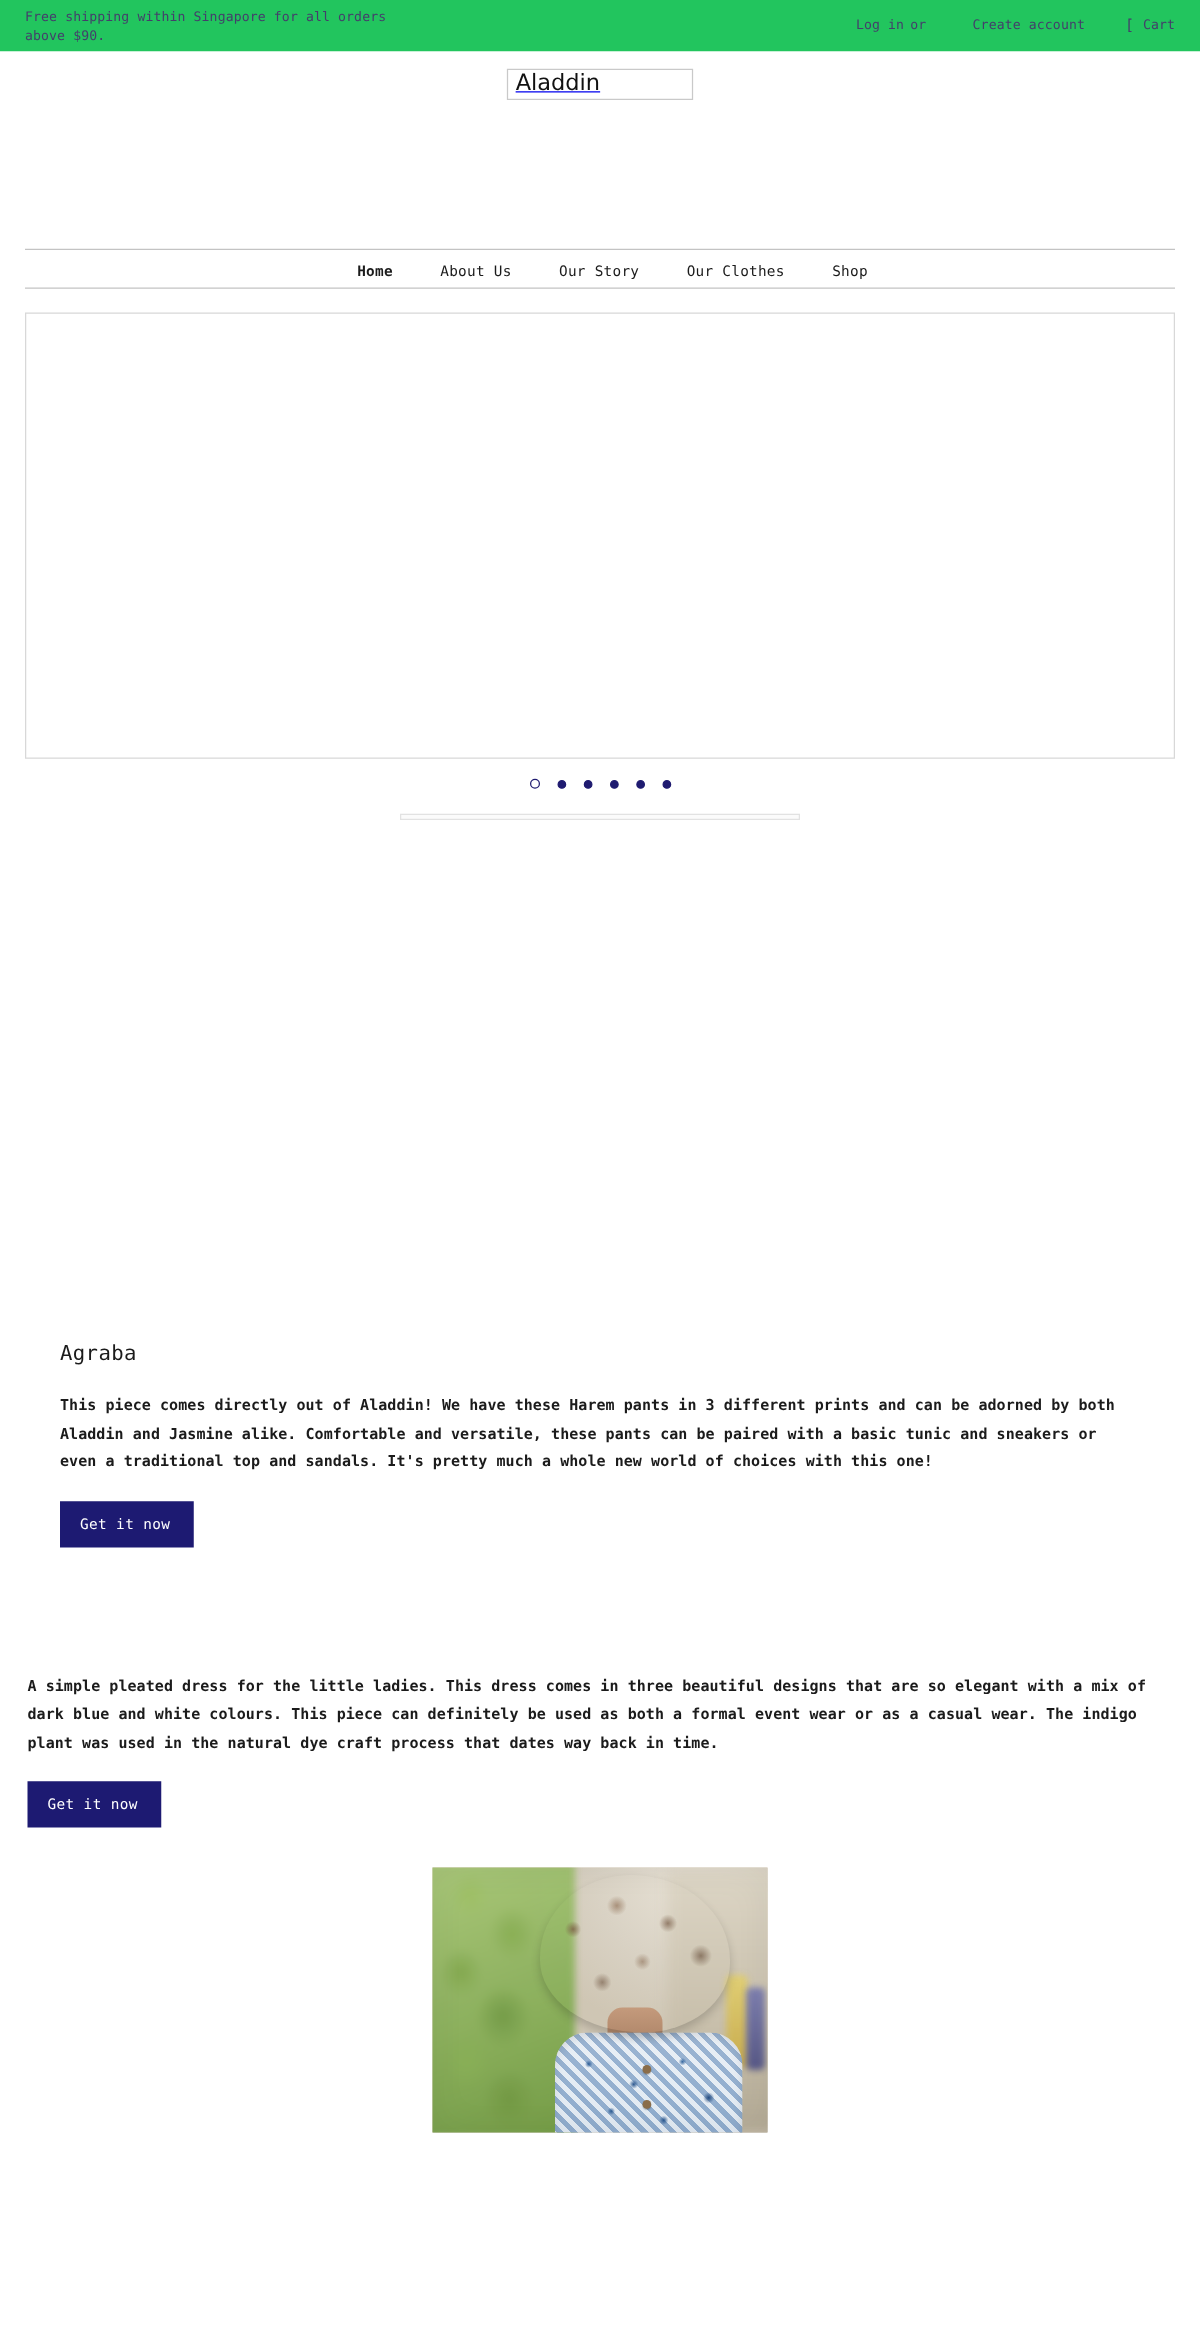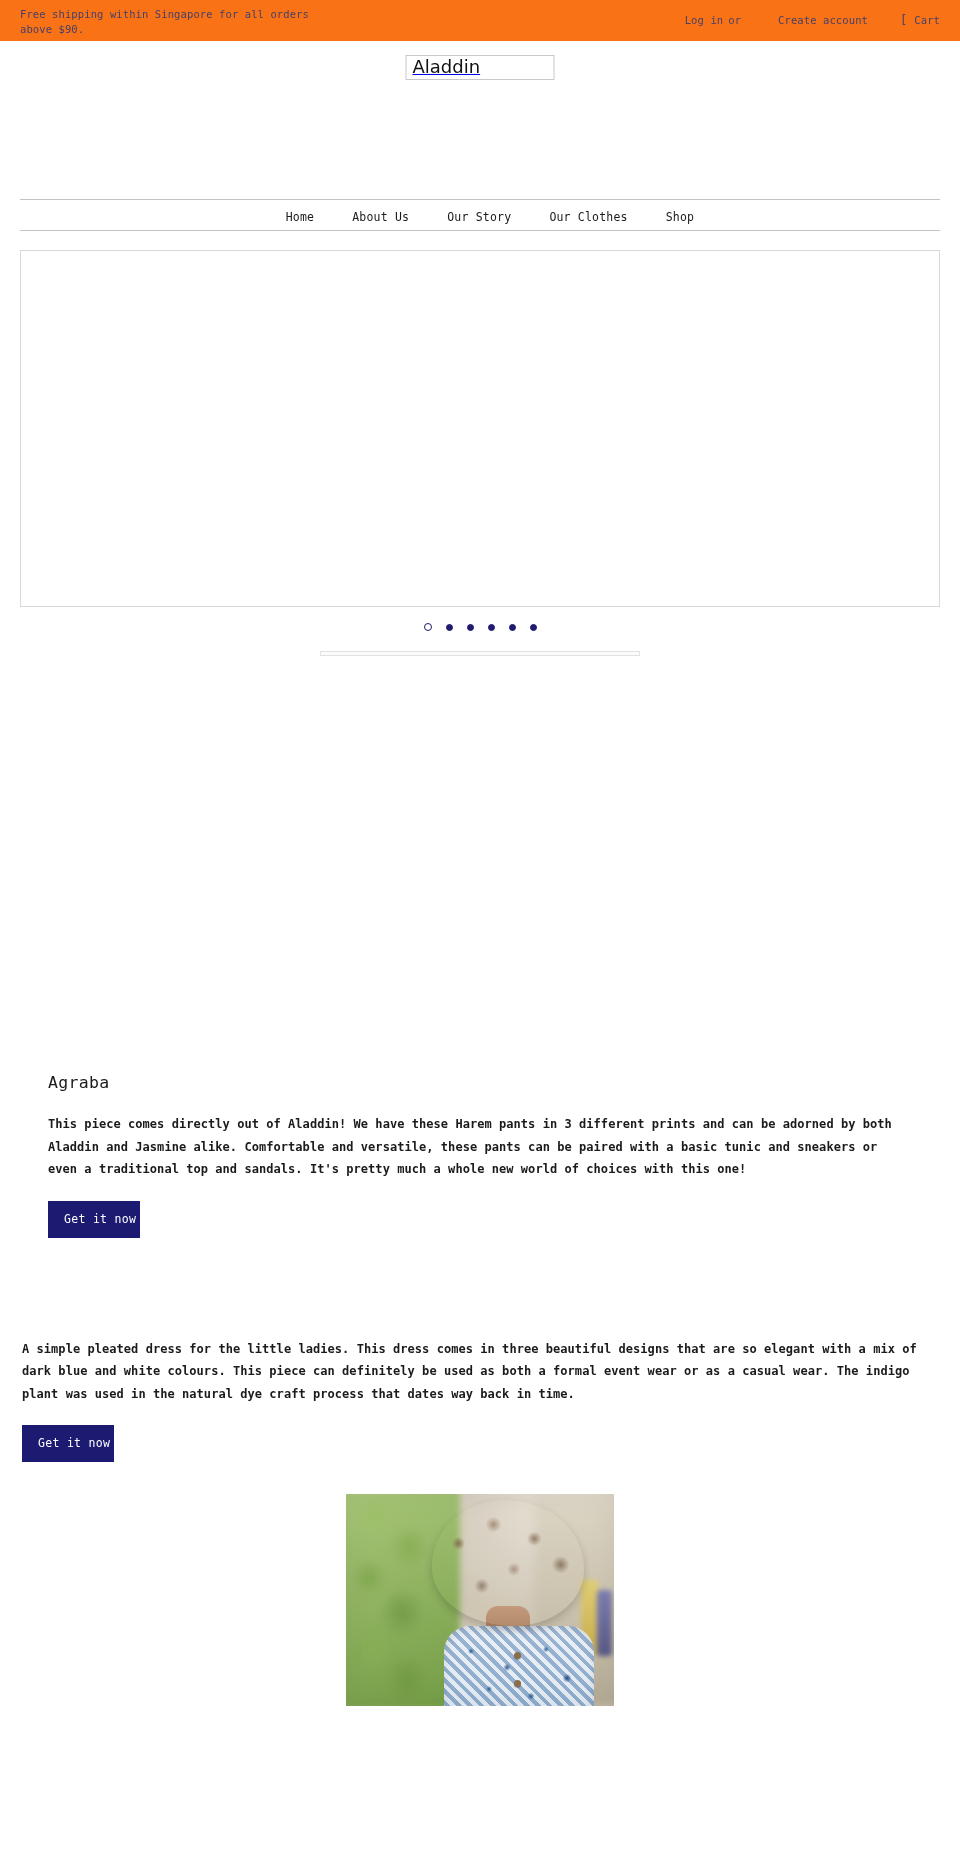--- a/index.html
+++ b/index.html
@@ -10,21 +10,21 @@
   body {
     width: 960px;
     min-height: 1875px;
     font-family: "DejaVu Sans Mono", "Liberation Mono", monospace;
     color: #1b1b1b;
     -webkit-font-smoothing: none;
   }
 
   
   .announcement-bar {
-    background: #f97316;
+    background: #22c55e;
     width: 100%;
     height: 41px;
     position: relative;
     display: flex;
     align-items: center;
   }
   .announcement-text {
     position: absolute;
     left: 20px;
     top: 7px;
@@ -110,21 +110,21 @@
     list-style: none;
     margin: 0; padding: 0;
   }
   .nav-item { margin: 0 19px; }
   .nav-item a {
     font-size: 11.5px;
     color: #1b1b1b;
     text-decoration: none;
     letter-spacing: 0.2px;
   }
-  .nav-item.active a { font-weight: normal; padding-left: 20px; }
+  .nav-item.active a { font-weight: bold; padding-left: 20px; }
 
   
   .slideshow {
     width: 920px;
     margin: 19px auto 0 auto;
     position: relative;
   }
   .slide-frame {
     width: 920px;
     height: 357px;
@@ -193,21 +193,21 @@
     margin: 0 0 20px 0;
     letter-spacing: 0.05px;
   }
   .btn-get {
     display: inline-block;
     background: #1d1a72;
     color: #ffffff;
     font-family: "DejaVu Sans Mono", "Liberation Mono", monospace;
     font-size: 11.5px;
     letter-spacing: 0.3px;
-    padding: 11px 4px 12px 16px;
+    padding: 11px 19px 12px 16px;
     border: none;
     text-decoration: none;
     cursor: pointer;
     line-height: 14px;
   }
 
   
   .feature-agraba { padding: 0 0 0 48px; }
   .feature-agraba .feature-body { width: 852px; }
   .feature-vine { padding: 0 0 0 22px; }

